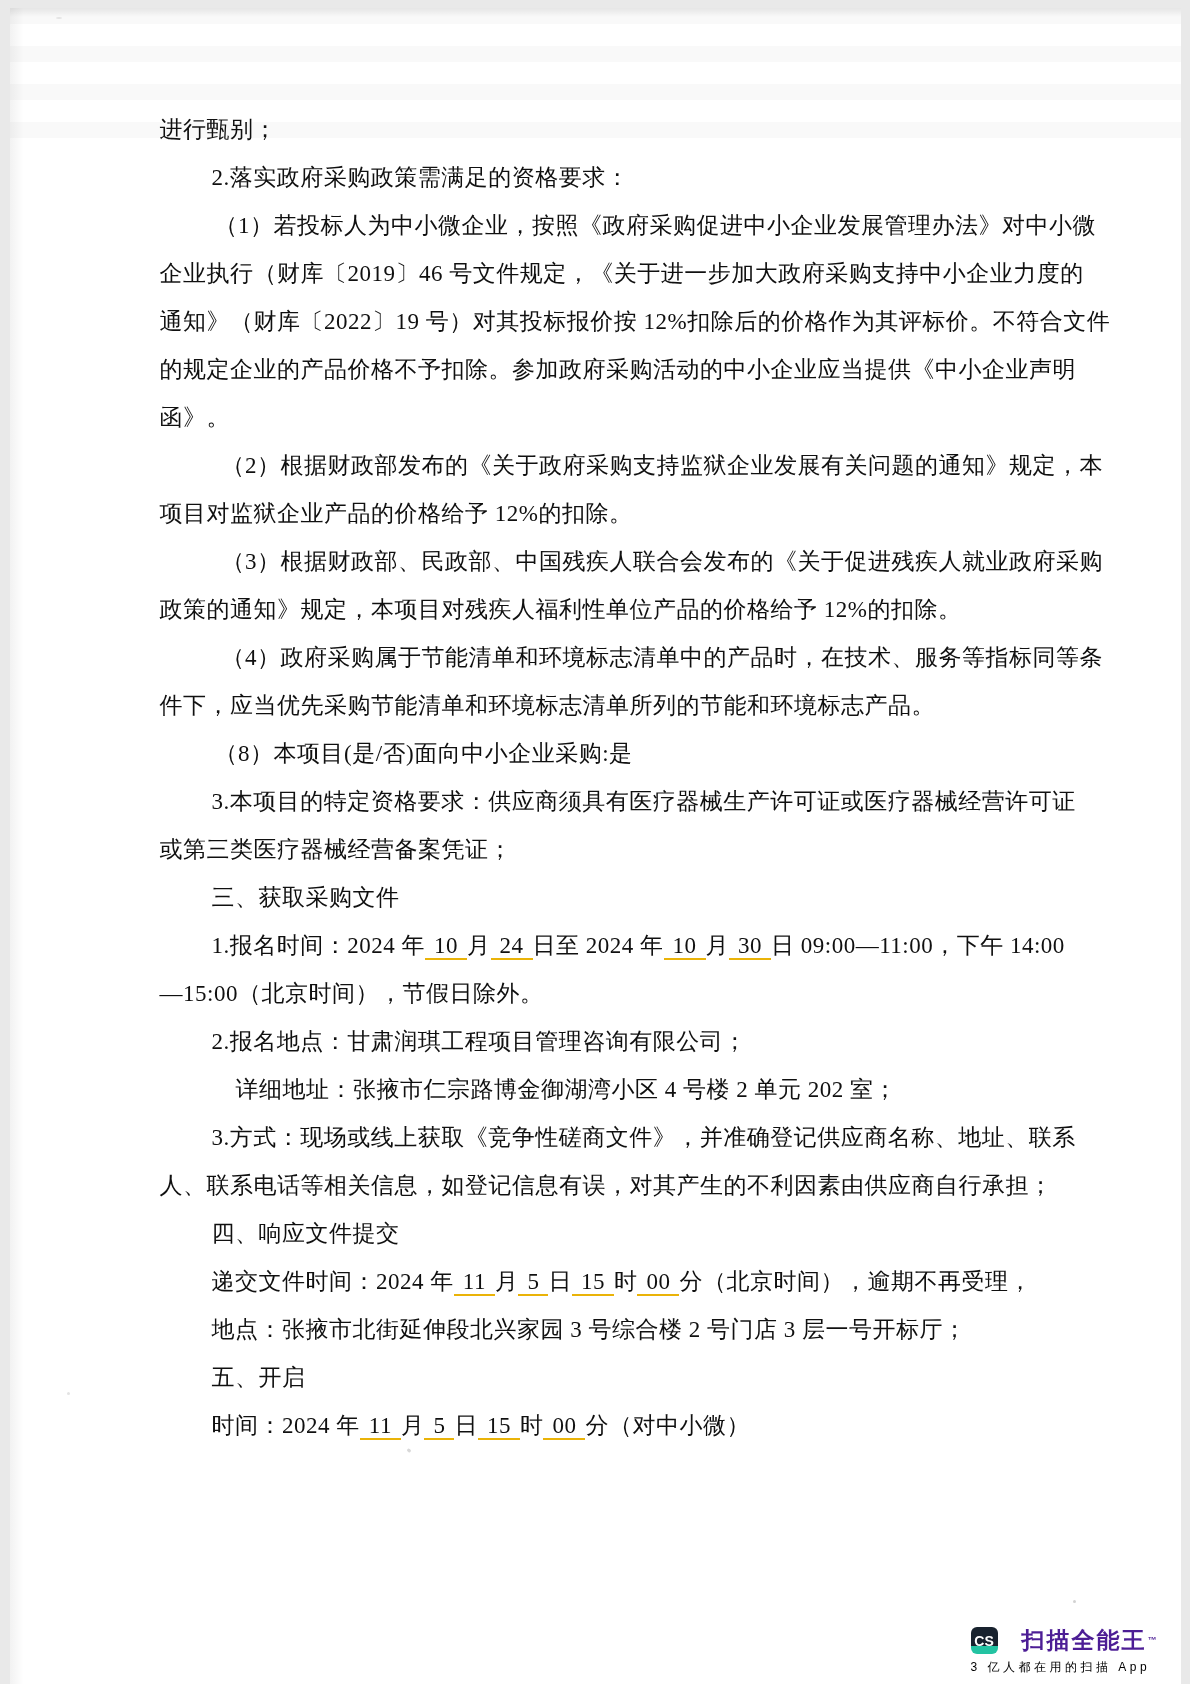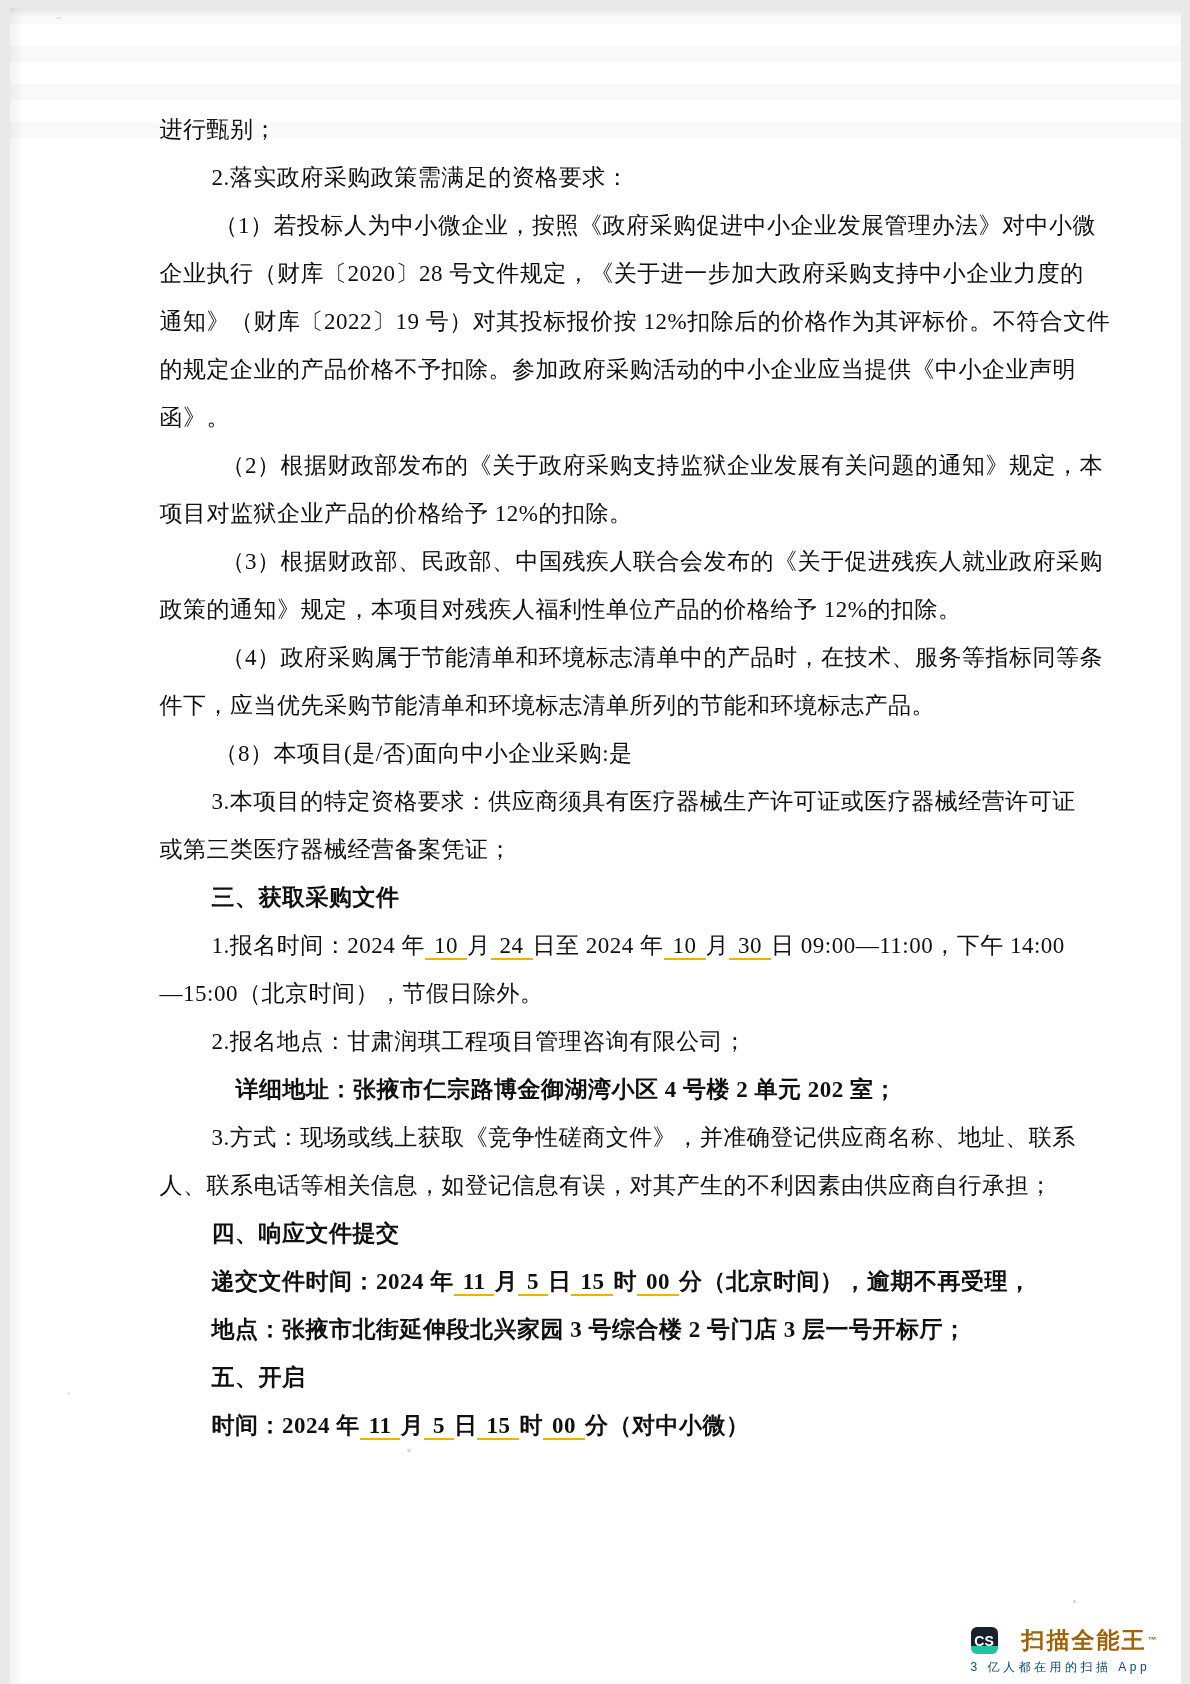--- a/index.html
+++ b/index.html
@@ -27,21 +27,21 @@
   }
   #doc{
     position:absolute;left:150px;top:98px;width:905px;
   }
   .line{
     margin:0;height:48px;line-height:48px;
     font-size:23px;
     white-space:nowrap;
     letter-spacing:0.5px;
   }
-  .line.bold{font-weight:700;}
+  .line.bold{font-weight:400;}
   .u{
     border-bottom:2px solid #eab308;
     padding:0 9px;
   }
   .speck{position:absolute;background:#8f8f8f;border-radius:50%;}
   .speck.s1{left:1063px;top:1592px;width:3px;height:3px;opacity:.4;}
   .speck.s2{left:397px;top:1441px;width:4px;height:3px;opacity:.35;transform:rotate(40deg);border-radius:40%;}
   .speck.s3{left:46px;top:9px;width:6px;height:2px;opacity:.2;}
   .speck.s4{left:57px;top:1384px;width:3px;height:3px;opacity:.25;}
   
@@ -51,36 +51,36 @@
     text-align:left;
   }
   .wm-row{display:flex;align-items:center;gap:24px;}
   .wm-badge{
     width:27px;height:27px;border-radius:6px;
     background:linear-gradient(180deg,#18222e 0 72%,#23c3a2 72% 100%);
     color:#ffffff;font-weight:700;font-size:14px;
     display:flex;align-items:center;justify-content:center;
     box-sizing:border-box;
   }
-  .wm-title{font-size:23px;font-weight:700;color:#a16207;letter-spacing:2px;line-height:27px;}
+  .wm-title{font-size:23px;font-weight:700;color:#4c1d95;letter-spacing:2px;line-height:27px;}
   .wm-title sup{font-size:9px;vertical-align:top;margin-left:1px;}
-  .wm-sub{margin-top:5px;font-size:12px;color:#0c4a6e;letter-spacing:3.5px;}
+  .wm-sub{margin-top:5px;font-size:12px;color:#000000;letter-spacing:3.5px;}
 </style>
 </head>
 <body>
 
 <div class="page">
   <div class="scan-band"></div>
   <div class="scan-side"></div>
 
   <div id="doc">
       <p class="line" style="padding-left: 0px;"><span>进行甄别；</span></p>
       <p class="line" style="padding-left: 52px;"><span>2.落实政府采购政策需满足的资格要求：</span></p>
       <p class="line" style="padding-left: 55px;"><span>（1）若投标人为中小微企业，按照《政府采购促进中小企业发展管理办法》对中小微</span></p>
-      <p class="line" style="padding-left: 0px;"><span>企业执行（财库〔2020〕28 号文件规定，《关于进一步加大政府采购支持中小企业力度的</span></p>
+      <p class="line" style="padding-left: 0px;"><span>企业执行（财库〔2019〕46 号文件规定，《关于进一步加大政府采购支持中小企业力度的</span></p>
       <p class="line" style="padding-left: 0px;"><span>通知》（财库〔2022〕19 号）对其投标报价按 12%扣除后的价格作为其评标价。不符合文件</span></p>
       <p class="line" style="padding-left: 0px;"><span>的规定企业的产品价格不予扣除。参加政府采购活动的中小企业应当提供《中小企业声明</span></p>
       <p class="line" style="padding-left: 0px;"><span>函》。</span></p>
       <p class="line" style="padding-left: 62px;"><span>（2）根据财政部发布的《关于政府采购支持监狱企业发展有关问题的通知》规定，本</span></p>
       <p class="line" style="padding-left: 0px;"><span>项目对监狱企业产品的价格给予 12%的扣除。</span></p>
       <p class="line" style="padding-left: 62px;"><span>（3）根据财政部、民政部、中国残疾人联合会发布的《关于促进残疾人就业政府采购</span></p>
       <p class="line" style="padding-left: 0px;"><span>政策的通知》规定，本项目对残疾人福利性单位产品的价格给予 12%的扣除。</span></p>
       <p class="line" style="padding-left: 62px;"><span>（4）政府采购属于节能清单和环境标志清单中的产品时，在技术、服务等指标同等条</span></p>
       <p class="line" style="padding-left: 0px;"><span>件下，应当优先采购节能清单和环境标志清单所列的节能和环境标志产品。</span></p>
       <p class="line" style="padding-left: 55px;"><span>（8）本项目(是/否)面向中小企业采购:是</span></p>

